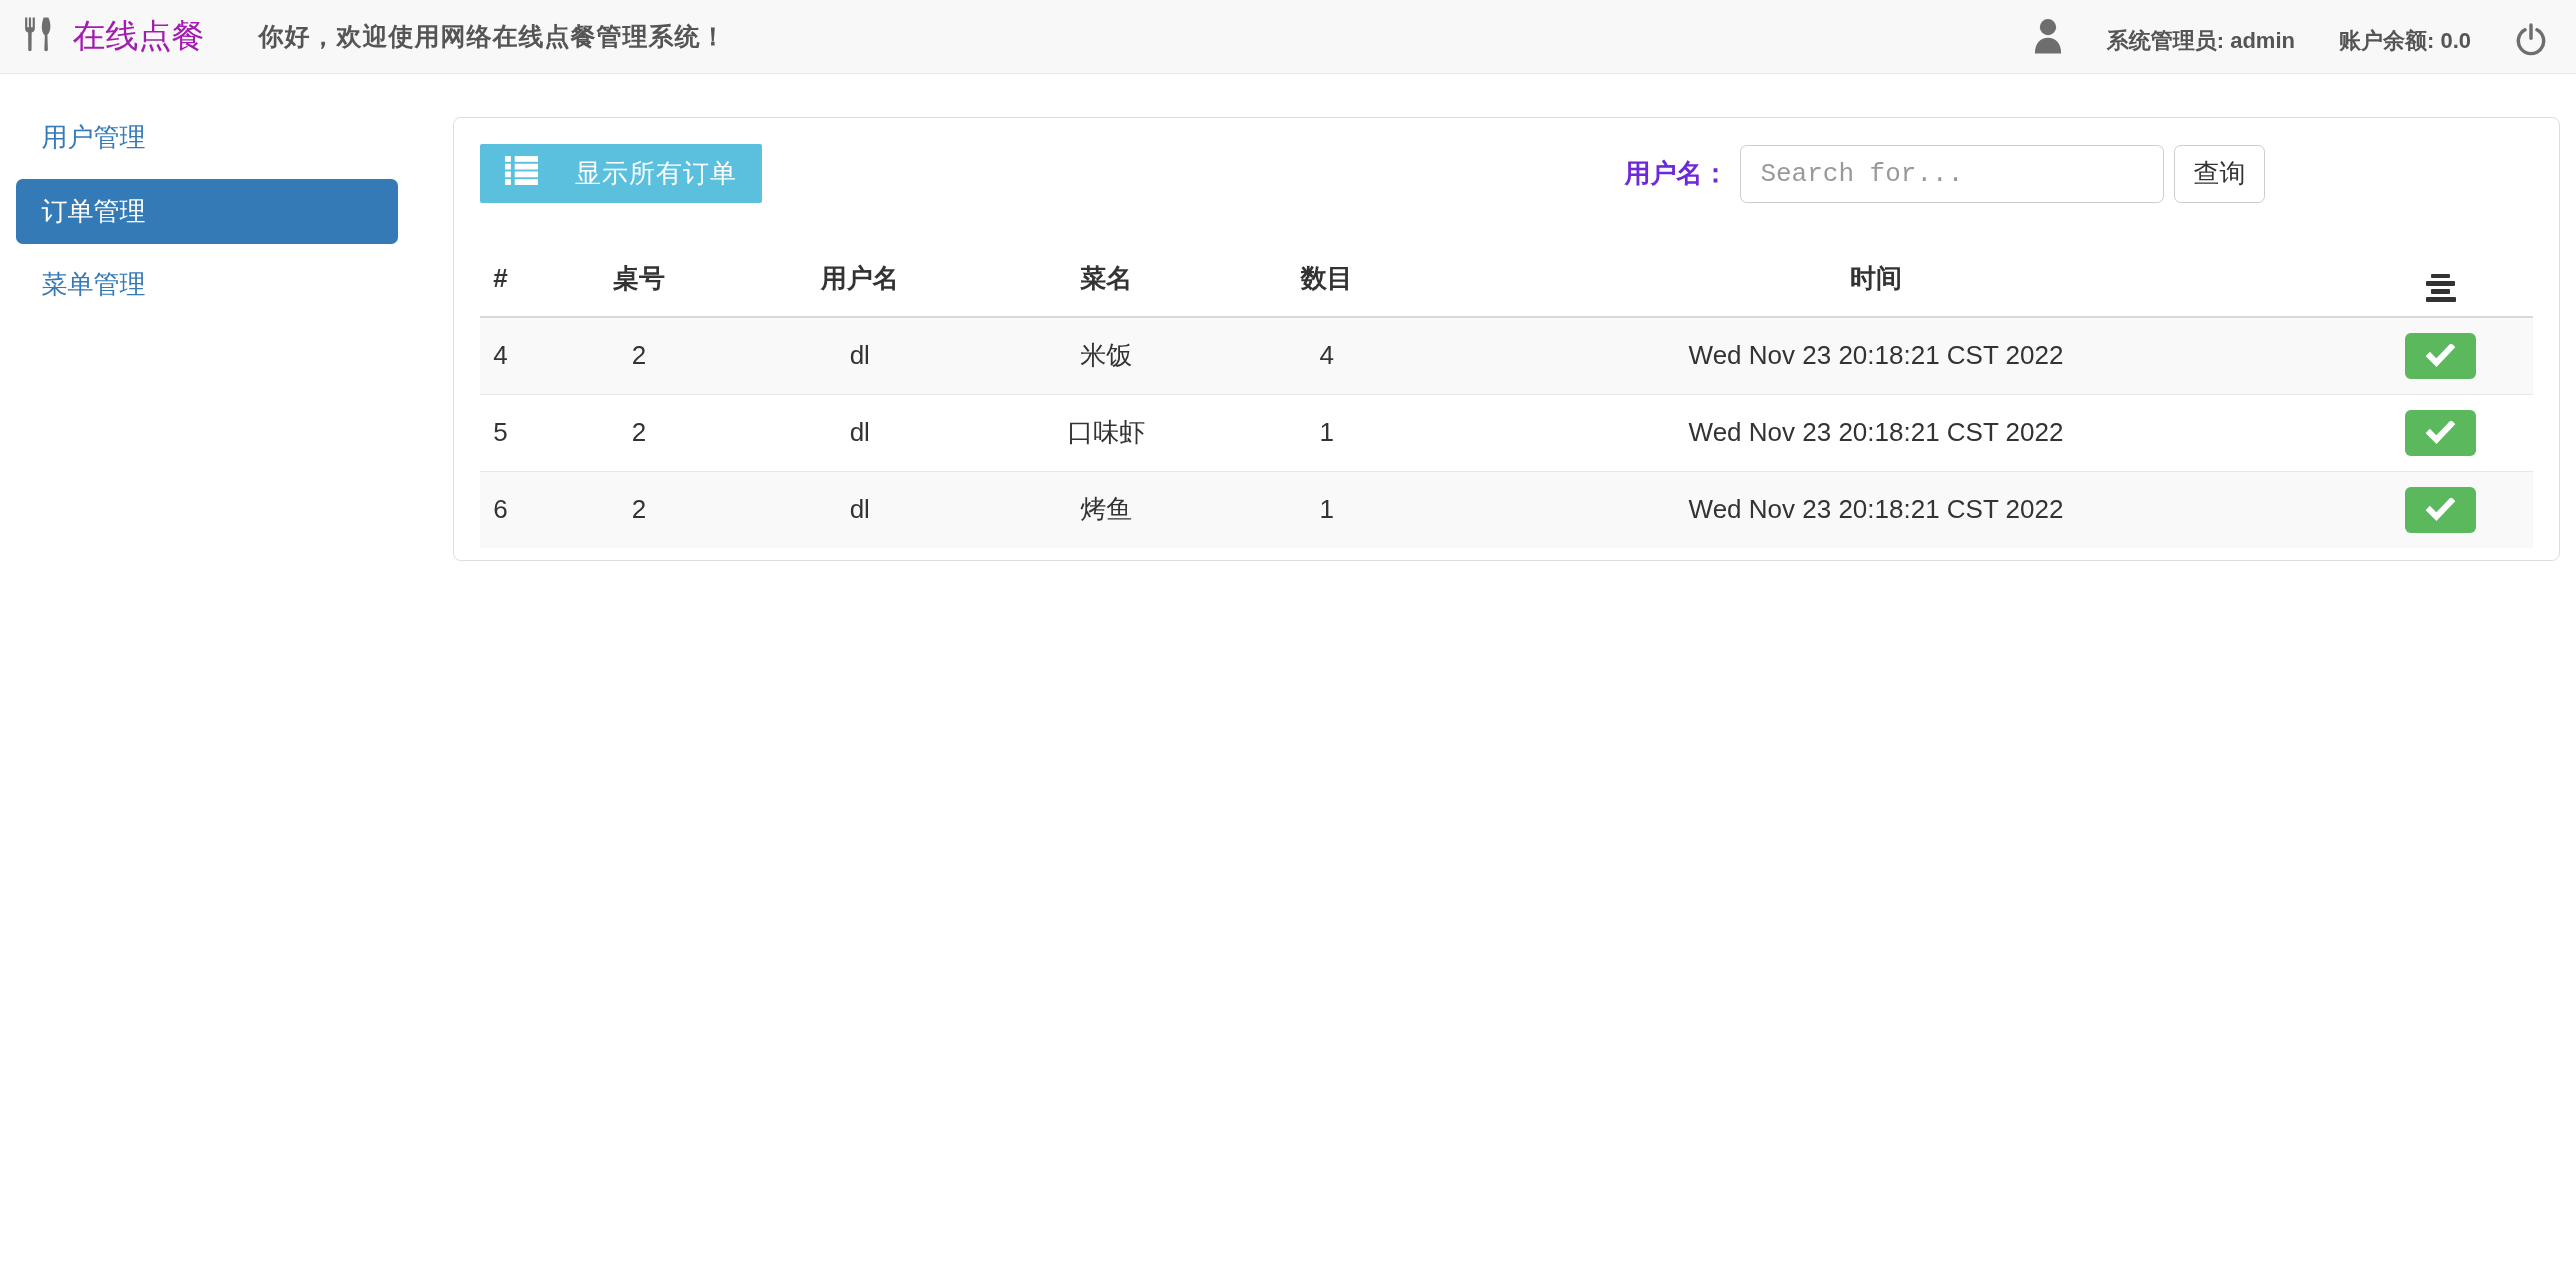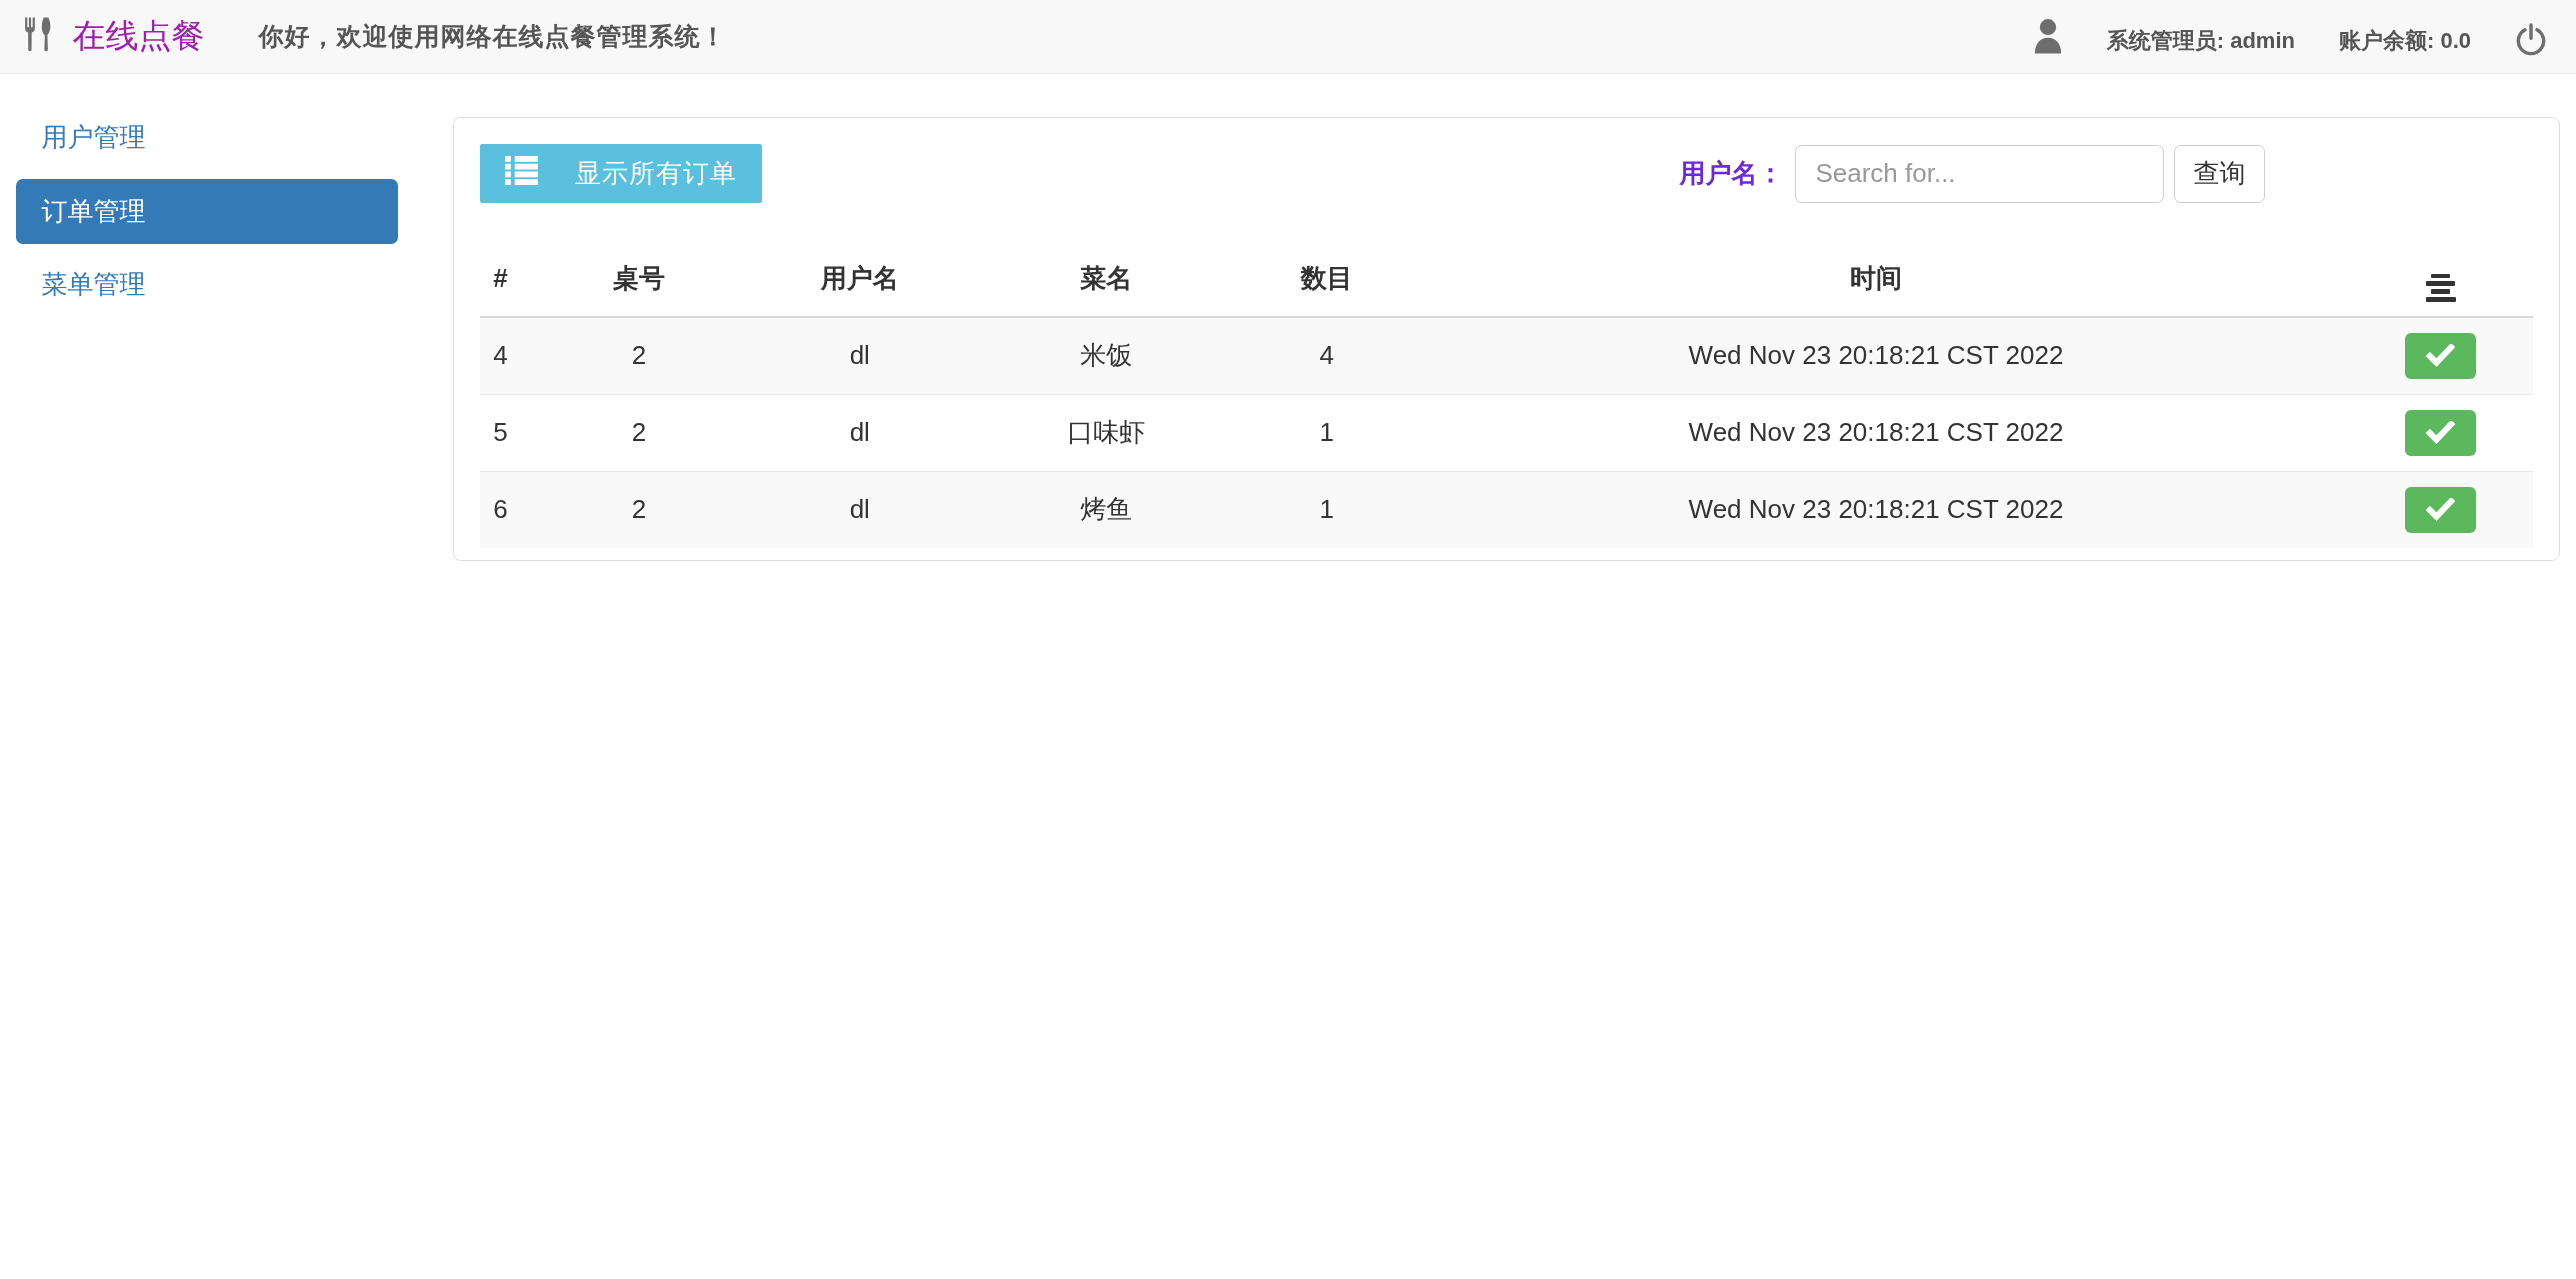--- a/index.html
+++ b/index.html
@@ -29,23 +29,23 @@
     background:#fff; border:1.9px solid #ddd; border-radius:7.7px;
     padding:26px 26px 0 26px; overflow:hidden; }
   .panel-top { display:flex; align-items:center; height:59px; }
 
   .btn-show { height:59px; padding:4px 25px; background:#5bc0de; border:none;
     border-radius:2px; color:#fff; font-size:26px; display:flex; align-items:center;
     gap:37px; cursor:pointer; letter-spacing:1px; }
 
   .search-group { margin-left:auto; margin-right:268px; display:flex; align-items:center; }
   .search-label { font-size:26px; font-weight:bold; color:#6d28d9; margin-right:12px; white-space:nowrap; }
-  .search-input { width:369px; height:58px; border:1.9px solid #ccc; border-radius:6.7px;
+  .search-input { width:424px; height:58px; border:1.9px solid #ccc; border-radius:6.7px;
     padding:0 19px; font-size:26px; color:#555; outline:none;
-    font-family:Liberation Sans, sans-serif; }
+    font-family:Liberation Mono, monospace; }
   .search-input::placeholder { color:#999; }
   .btn-search { margin-left:9.6px; width:91px; height:58px; background:#fff;
     border:1.9px solid #ccc; border-radius:6.7px; font-size:26px; color:#333; cursor:pointer; }
 
   
   table { width:100%; border-collapse:collapse; margin-top:37px; table-layout:fixed; }
   col.c1{width:2%} col.c2{width:11.5%} col.c3{width:10%} col.c4{width:14%}
   col.c5{width:7.5%} col.c6{width:46%} col.c7{width:9%}
   th { height:77px; font-size:26px; font-weight:bold; color:#333; text-align:center;
     vertical-align:middle; border-bottom:2.9px solid #d8d8d8; }

